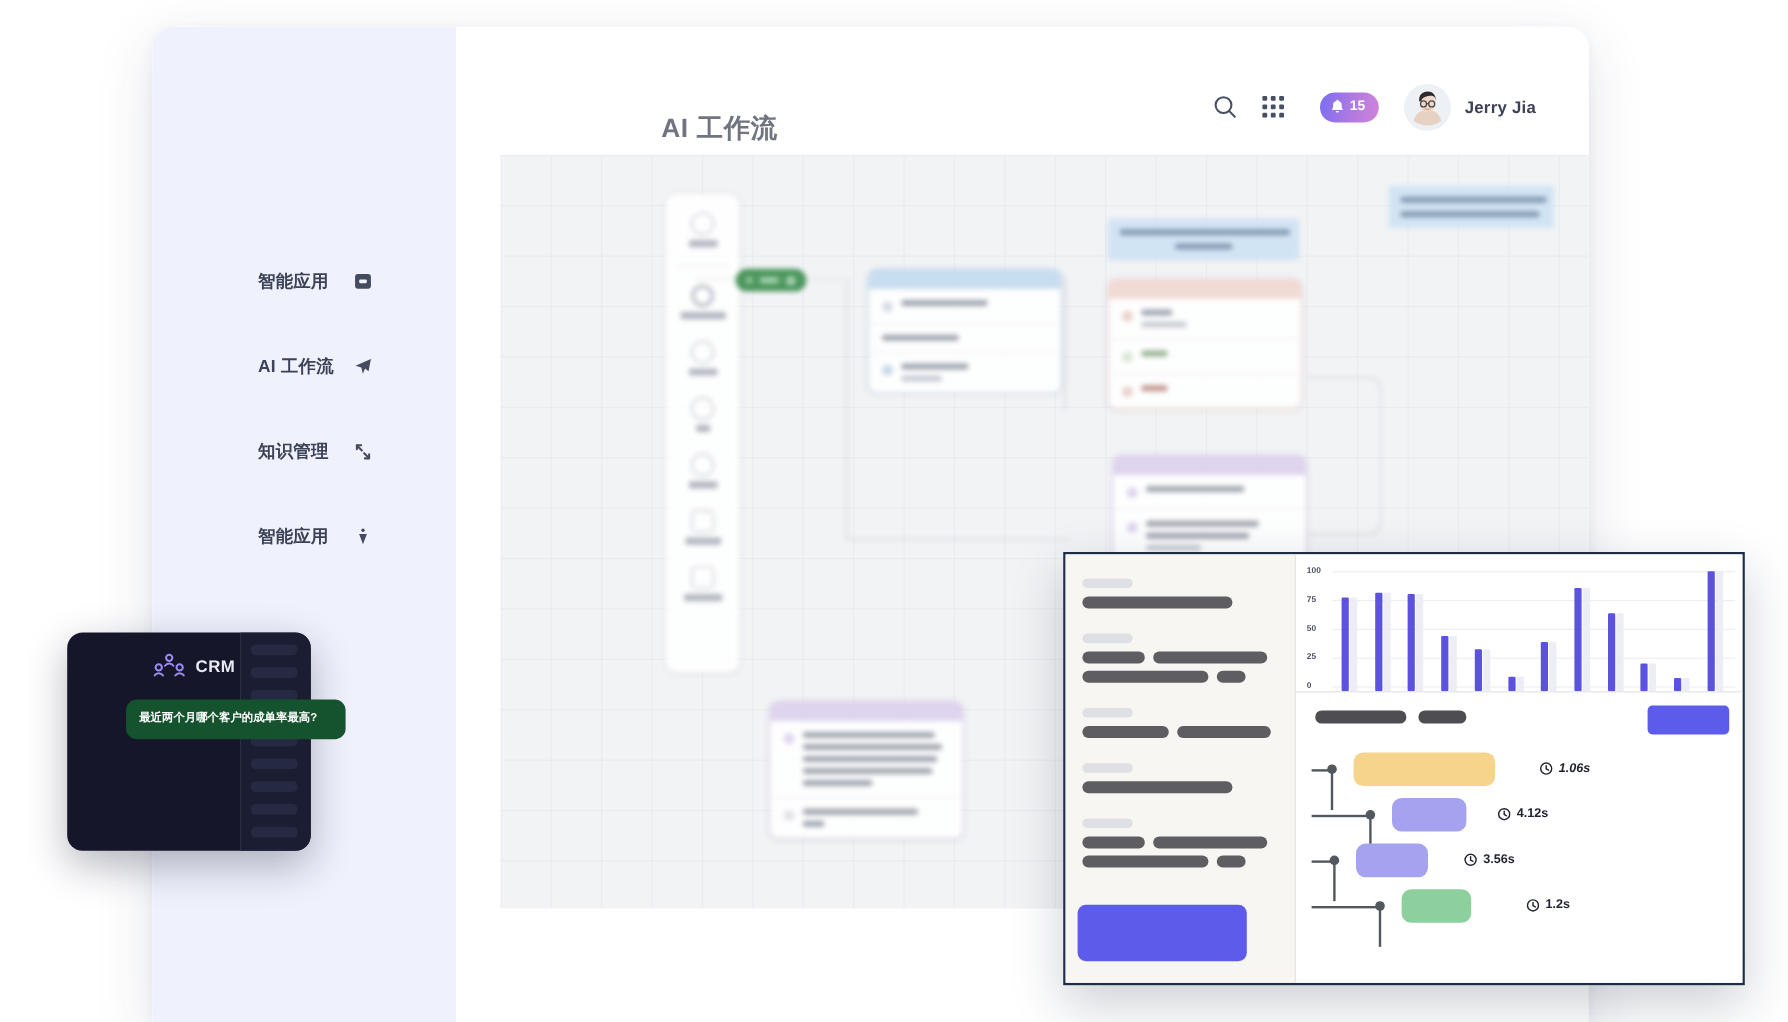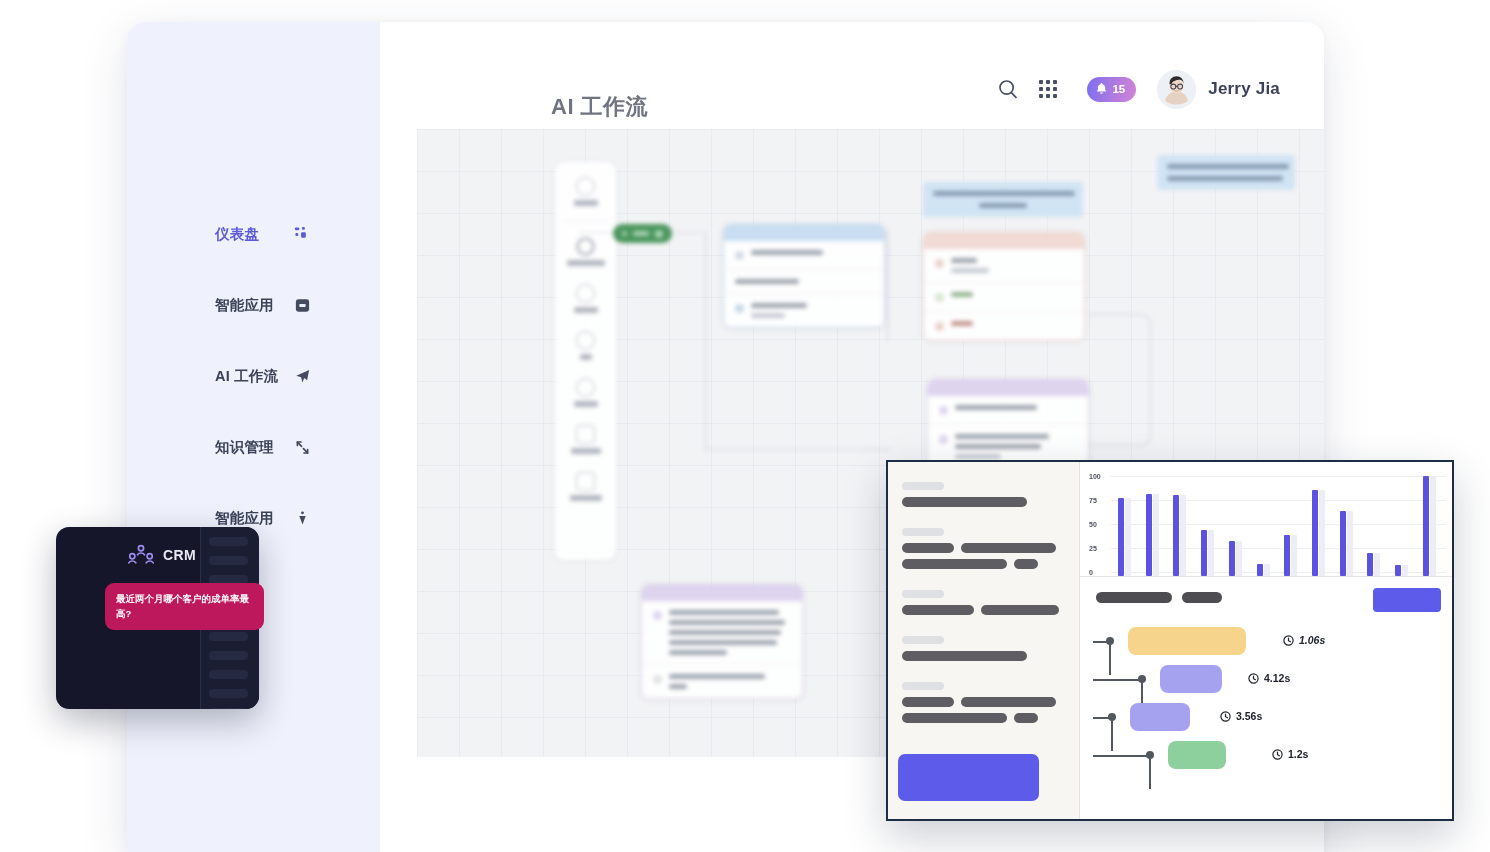--- a/index.html
+++ b/index.html
@@ -93,21 +93,21 @@
   .avatar {
     position: relative;
     width: 39px; height: 39px; border-radius: 50%;
     margin-left: 21px;
     background: radial-gradient(circle at 50% 38%, #f6f7f9 0%, #e9ebf1 72%, #dfe2ea 100%);
     overflow: hidden; flex: none; cursor: pointer;
   }
   .avatar svg { position: absolute; left: 0; top: 0; }
   .user-name {
     margin-left: 12px;
-    font-size: 17px; font-weight: 700; color: #3c4257;
+    font-size: 14px; font-weight: 700; color: #3c4257;
     letter-spacing: .2px; white-space: nowrap;
   }
 
   
   .canvas {
     position: absolute; left: 290px; top: 107px;
     width: 907px; height: 628px;
     background: #f2f3f5;
     overflow: hidden;
   }
@@ -178,21 +178,21 @@
   .crm-vline { position:absolute; left:144px; top:0; width:1px; height:182px; background:#2b2e47; }
   .crm-head { position: absolute; left: 0; top: 17px; width: 212px;
     display: flex; align-items: center; justify-content: center; gap: 9px; }
   .crm-head svg { display:block; }
   .crm-title { font-size: 14px; font-weight: 700; color: #e9eaf3; letter-spacing:.4px; }
   .bubble {
     position: absolute; border-radius: 9px;
     font-size: 9.5px; line-height: 1.55; color: #fff;
     padding: 9px 11px; font-weight: 700;
   }
-  .bubble-1 { left: 105px; top: 583px; width: 159px; background: #be185d; }
+  .bubble-1 { left: 105px; top: 583px; width: 183px; background: #14532d; }
   .bubble-2 { left: 58px;  top: 635px; width: 196px; background: #9b75b8; }
 
   
   .analytics {
     position: absolute; left: 886px; top: 460px;
     width: 568px; height: 361px;
     background: #ffffff;
     border: 2px solid #1d2d45;
     box-shadow: 0 16px 40px rgba(25,35,60,.22);
     display: flex;
@@ -268,33 +268,20 @@
 </head>
 <body>
 
 <div id="root">
 
   <div class="app-window">
 
     <aside class="sidebar">
       <nav class="nav">
 
-        <div class="nav-item active">
-          <span class="nav-icon">
-            <svg viewBox="0 0 18 18">
-                <g fill="#5b5bd6">
-              <rect x="1" y="1.5" width="4.5" height="3" rx="1"></rect>
-              <rect x="8.5" y="1" width="3" height="3" rx="1"></rect>
-              <rect x="1.5" y="7.5" width="3" height="3" rx="1"></rect>
-              <rect x="7.5" y="6.5" width="5" height="6" rx="1.2"></rect>
-            </g>
-              </svg>
-          </span>
-          <span class="nav-label">仪表盘</span>
-        </div>
 
         <div class="nav-item">
           <span class="nav-icon">
             <svg viewBox="0 0 18 18">
                 <rect x="2" y="2.5" width="14" height="13" rx="2.6" fill="#454b5e"></rect>
                 <rect x="5.6" y="7.4" width="6.8" height="3.2" rx="1" fill="#eff2fc"></rect>
               </svg>
           </span>
           <span class="nav-label">智能应用</span>
         </div>

